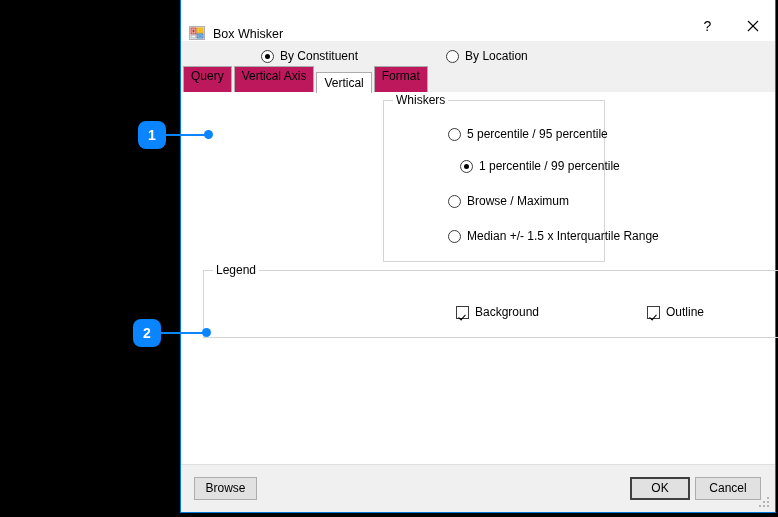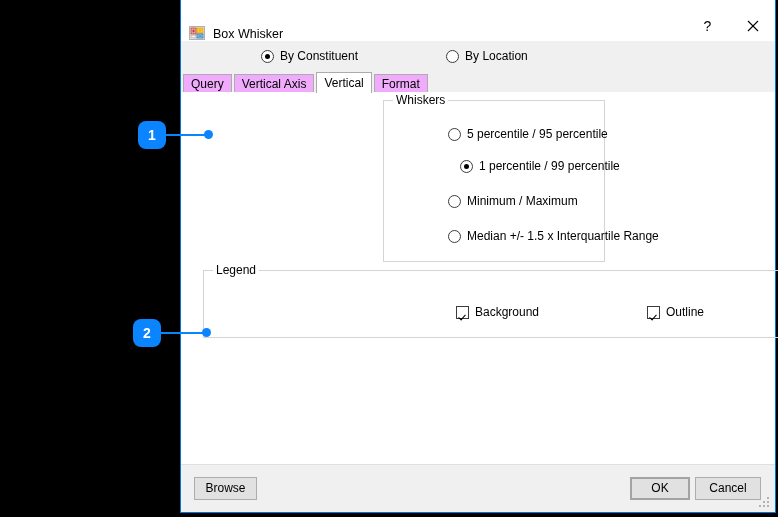--- a/index.html
+++ b/index.html
@@ -93,25 +93,25 @@
     background: #f0f0f0;
     display: flex;
     align-items: flex-end;
     flex: 0 0 auto;
     padding-left: 2px;
     box-sizing: border-box;
     position: relative;
     z-index: 2;
   }
   .tab {
-    height: 18px;
+    height: 26px;
     line-height: 18px;
     padding: 0 7px;
     margin-right: 2px;
-    background: #f0abfc;
+    background: #be185d;
     border: 1px solid #acacac;
     border-bottom: none;
     font-size: 12px;
     color: #000000;
     box-sizing: border-box;
     white-space: nowrap;
   }
   .tab.active {
     height: 21px;
     line-height: 20px;
@@ -244,21 +244,21 @@
     font-size: 12px;
     color: #000000;
     box-sizing: border-box;
     padding: 0;
     text-align: center;
     line-height: 21px;
   }
   #btn-browse { left: 13px; top: 12px; width: 63px; }
   #btn-ok {
     right: 85px; top: 12px; width: 60px;
-    border: 2px solid #a3a3a3;
+    border: 2px solid #404040;
     line-height: 19px;
   }
   #btn-cancel { right: 14px; top: 12px; width: 66px; }
 
   #resize-grip {
     position: absolute;
     right: 4px;
     bottom: 3px;
     width: 12px;
     height: 12px;
@@ -363,21 +363,21 @@
         <span>5 percentile / 95 percentile</span>
       </span>
 
       <span class="radio-item whisker-opt checked" id="wopt-1">
         <span class="radio-mark"></span>
         <span>1 percentile / 99 percentile</span>
       </span>
 
       <span class="radio-item whisker-opt" id="wopt-2">
         <span class="radio-mark"></span>
-        <span>Minimum / Maximum</span>
+        <span>Browse / Maximum</span>
       </span>
 
       <span class="radio-item whisker-opt" id="wopt-3">
         <span class="radio-mark"></span>
         <span>Median +/- 1.5 x Interquartile Range</span>
       </span>
     </div>
 
     <div class="groupbox" id="gb-legend">
       <span class="gb-title">Legend</span>

